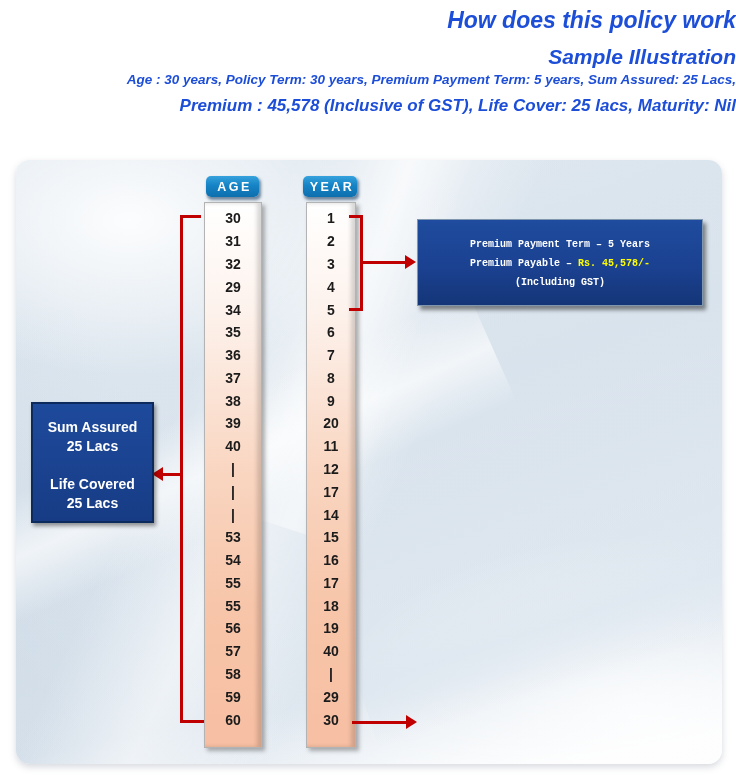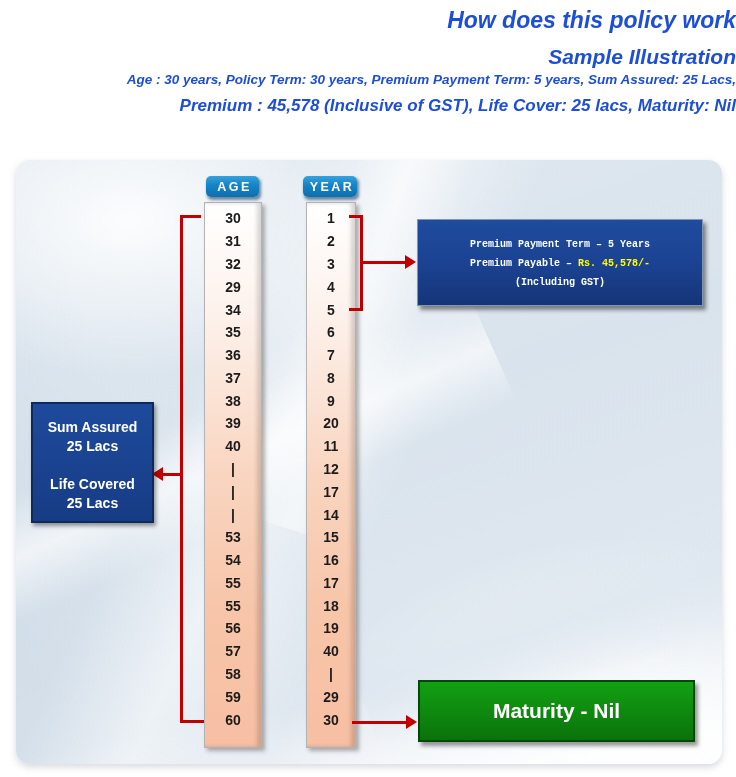--- a/index.html
+++ b/index.html
@@ -185,17 +185,14 @@
       <span>Premium Payment Term – 5 Years</span>
     </div>
     <div class="pb-line">
       <span>Premium Payable – </span><span class="yellow">Rs. 45,578/-</span>
     </div>
     <div class="pb-line">
       <span>(Including GST)</span>
     </div>
   </div>
 
-  <div class="box maturity-box">
-    <span>Maturity - Nil</span>
-  </div>
 
 </div>
 
 </body></html>

